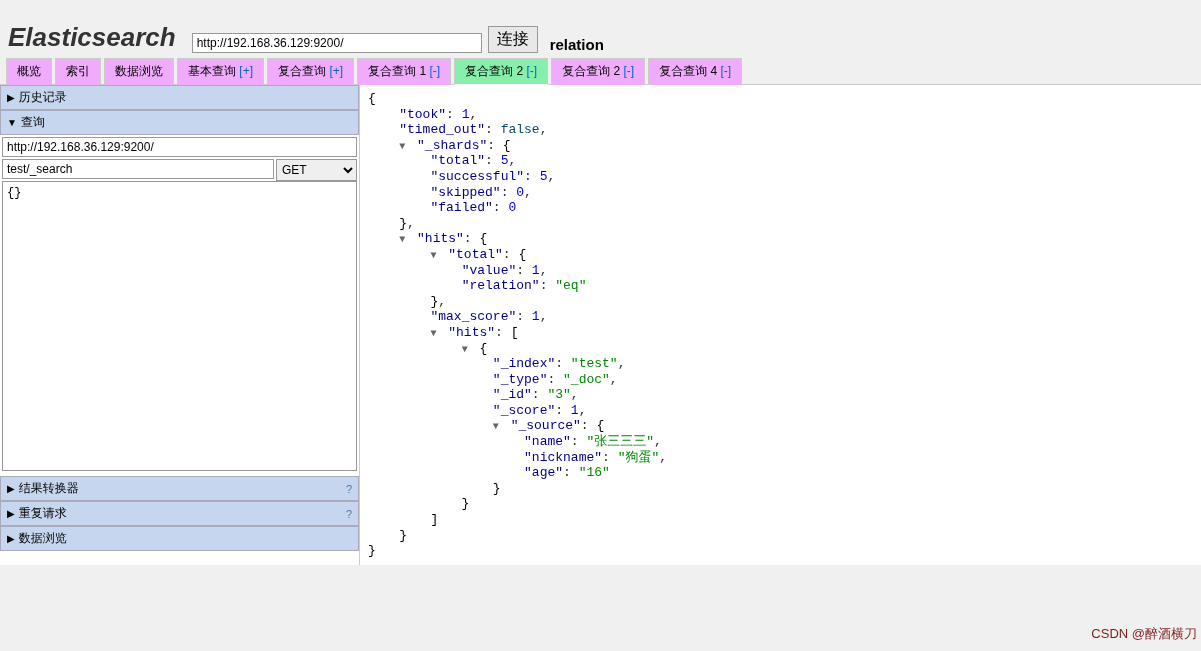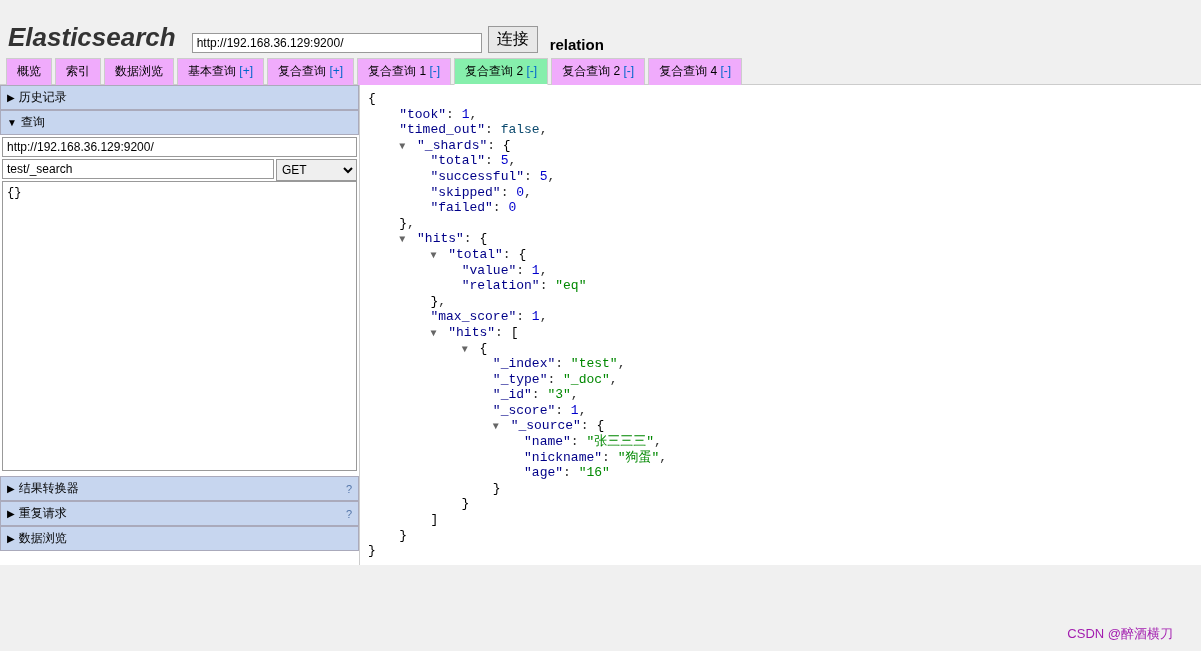--- a/index.html
+++ b/index.html
@@ -37,21 +37,21 @@
     .action-row label { font-size: 12px; display: flex; align-items: center; gap: 2px; }
     
     .json-key { color: #000088; }
     .json-num { color: #0000cc; }
     .json-str { color: #008800; }
     .json-bool { color: #0c4a6e; }
     .json-punc { color: #333; }
     .json-line { white-space: pre; line-height: 1.2; }
     .json-toggle { color: #666; cursor: pointer; font-size: 10px; display: inline-block; width: 10px; }
     
-    .watermark { position: fixed; bottom: 8px; right: 28px; color: #a21caf; font-size: 13px; }
+    .watermark { position: fixed; bottom: 8px; right: 4px; color: #7f1d1d; font-size: 13px; }
   </style>
 </head>
 <body>
 
 <div class="header">
   <span class="logo">Elasticsearch</span>
   <input class="url-input" type="text" value="http://192.168.36.129:9200/" style="">
   <button class="btn">连接</button>
   <span class="cluster-name">relation</span>
 </div>

